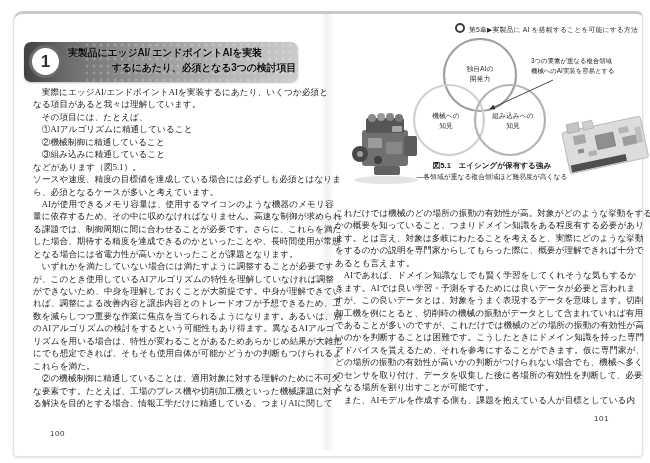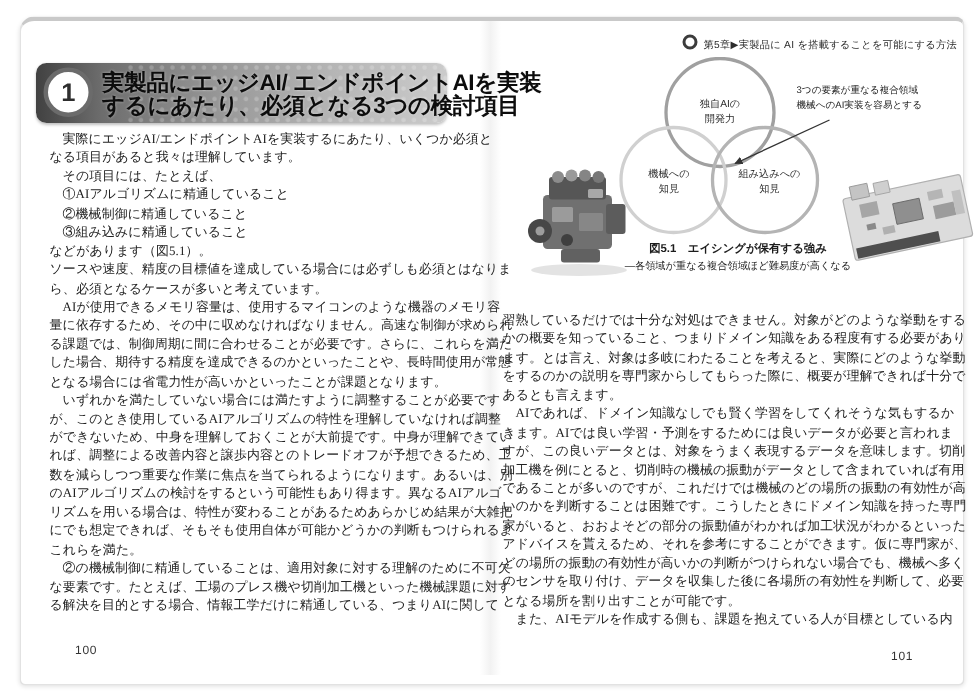--- a/index.html
+++ b/index.html
@@ -37,21 +37,21 @@
     position:absolute;right:0;top:0;width:78%;height:100%;border-radius:0 7px 7px 0;
     background-image:radial-gradient(circle at 3px 3px,rgba(255,255,255,.30) 1.2px,rgba(255,255,255,0) 1.8px);
     background-size:7px 7px;opacity:.7;
   }
   #section-number{
     left:29px;top:45px;width:27px;height:27px;border:3px solid #6b6b6b;border-radius:50%;
     background:#fff;color:#2e2e2e;font-size:17px;font-weight:bold;
     display:flex;align-items:center;justify-content:center;z-index:2;
   }
   .section-title{
-    left:68px;width:228px;font-size:15px;font-weight:bold;color:#0d0d0d;
+    left:68px;width:228px;font-size:10px;font-weight:bold;color:#0d0d0d;
     letter-spacing:-0.2px;text-shadow:0 0 2px rgba(255,255,255,.45);white-space:nowrap;z-index:2;
   }
   #section-title-1{top:46px;}
   #section-title-2{top:61px;text-align:right;}
   
   .body-col{
     font-family:"Liberation Serif","DejaVu Serif",serif;
     font-size:8.6px;line-height:12.45px;color:#222;letter-spacing:.1px;
   }
   .body-col .tline{white-space:nowrap;height:12.45px;}
@@ -62,21 +62,21 @@
   #venn-annotation{
     left:531px;top:56px;width:118px;font-size:6.4px;line-height:9.5px;color:#222;white-space:nowrap;
   }
   .fig-caption{left:352px;width:280px;text-align:center;color:#1c1c1c;white-space:nowrap;}
   #fig-caption-1{top:161px;font-size:7.6px;font-weight:bold;}
   #fig-caption-2{top:172px;font-size:6.8px;}
   .venn-label{font-size:6.8px;fill:#2c2c2c;font-family:"Liberation Sans","DejaVu Sans",sans-serif;}
   
   .pagenum{font-size:8px;color:#333;letter-spacing:.5px;}
   #pagenum-left{left:50px;top:429px;}
-  #pagenum-right{left:594px;top:433px;}
+  #pagenum-right{left:594px;top:414px;}
 </style>
 </head>
 <body>
 
 <div id="canvas">
 
   <div class="abs" id="spread"></div>
   <div class="abs" id="gutter"></div>
 
   <div class="abs" id="chapter-header">
@@ -176,32 +176,31 @@
 
   <div class="abs" id="venn-annotation">
     <div>3つの要素が重なる複合領域</div>
     <div>機械へのAI実装を容易とする</div>
   </div>
 
   <div class="abs fig-caption" id="fig-caption-1">図5.1　エイシングが保有する強み</div>
   <div class="abs fig-caption" id="fig-caption-2">―各領域が重なる複合領域ほど難易度が高くなる</div>
 
   <div class="abs body-col" id="body-right">
-      <div class="tline">習熟しているだけでは十分な対処はできません。対象がどのような挙動をする</div>
+      <div class="tline">これだけでは機械のどの場所の振動の有効性が高。対象がどのような挙動をする</div>
       <div class="tline">かの概要を知っていること、つまりドメイン知識をある程度有する必要があり</div>
       <div class="tline">ます。とは言え、対象は多岐にわたることを考えると、実際にどのような挙動</div>
       <div class="tline">をするのかの説明を専門家からしてもらった際に、概要が理解できれば十分で</div>
       <div class="tline">あるとも言えます。</div>
       <div class="tline">　AIであれば、ドメイン知識なしでも賢く学習をしてくれそうな気もするか</div>
       <div class="tline">きます。AIでは良い学習・予測をするためには良いデータが必要と言われま</div>
       <div class="tline">すが、この良いデータとは、対象をうまく表現するデータを意味します。切削</div>
       <div class="tline">加工機を例にとると、切削時の機械の振動がデータとして含まれていれば有用</div>
       <div class="tline">であることが多いのですが、これだけでは機械のどの場所の振動の有効性が高</div>
       <div class="tline">いのかを判断することは困難です。こうしたときにドメイン知識を持った専門</div>
-      <div class="tline">家がいると、おおよそどの部分の振動値がわかれば加工状況がわかるといった</div>
       <div class="tline">アドバイスを貰えるため、それを参考にすることができます。仮に専門家が、</div>
       <div class="tline">どの場所の振動の有効性が高いかの判断がつけられない場合でも、機械へ多く</div>
       <div class="tline">のセンサを取り付け、データを収集した後に各場所の有効性を判断して、必要</div>
       <div class="tline">となる場所を割り出すことが可能です。</div>
       <div class="tline">　また、AIモデルを作成する側も、課題を抱えている人が目標としている内</div>
     </div>
 
   <div class="abs pagenum" id="pagenum-left">100</div>
   <div class="abs pagenum" id="pagenum-right">101</div>
 

